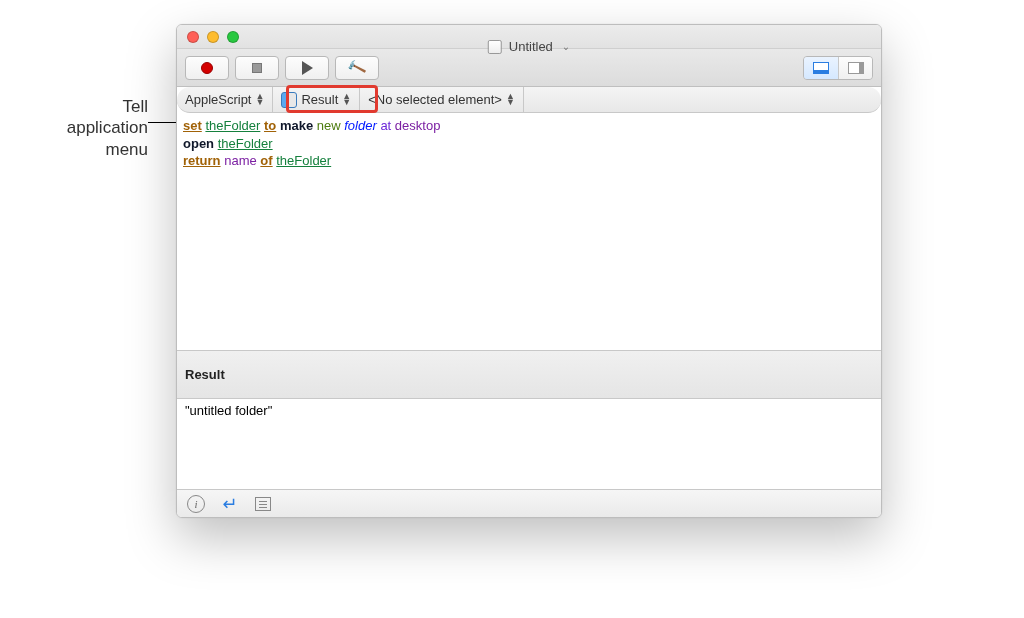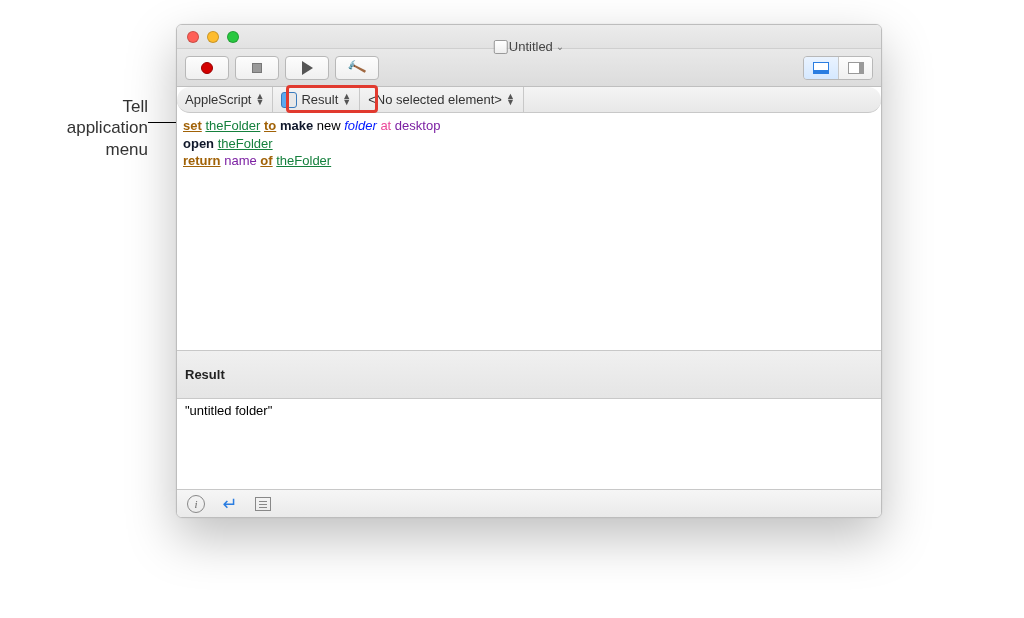--- a/index.html
+++ b/index.html
@@ -63,21 +63,21 @@
   .yellow { background: #febc2e; }
   .green { background: #28c840; }
   .title {
     position: absolute;
     left: 50%;
     transform: translateX(-50%);
     font-size: 13px;
     color: #444;
     display: flex;
     align-items: center;
-    gap: 1px;
+    gap: 7px;
     margin-top: 20px;
   }
   .scpt-icon {
     width: 14px; height: 14px;
     border: 1px solid #999;
     border-radius: 2px;
     background: linear-gradient(#fff,#eee);
     position: relative;
   }
   .title-chev { font-size: 10px; color:#777; margin-left:2px;}
@@ -262,21 +262,21 @@
     </div>
     <div class="nav-seg">
       <span>&lt;No selected element&gt;</span>
       <span class="updown">
           <span>▲</span>
           <span>▼</span>
         </span>
     </div>
   </div>
 
-  <div class="code-area"><span class="kw">set</span> <span class="var">theFolder</span> <span class="kw">to</span> <span class="cmd">make</span> <span style="color:#000000">new</span> <span class="cls">folder</span> <span style="color:#ec4899">at</span> <span class="lit">desktop</span>
+  <div class="code-area"><span class="kw">set</span> <span class="var">theFolder</span> <span class="kw">to</span> <span class="cmd">make</span> <span style="color:#4d7c0f">new</span> <span class="cls">folder</span> <span style="color:#6d28d9">at</span> <span class="lit">desktop</span>
 <span class="cmd">open</span> <span class="var">theFolder</span>
 <span class="kw">return</span> <span class="lit">name</span> <span class="kw">of</span> <span class="var">theFolder</span></div>
 
   <div class="result-hdr">Result</div>
   <div class="result-body">"untitled folder"</div>
 
   <div class="statusbar">
     <div class="sb-btn info">i</div>
     <div class="sb-btn ret">↵</div>
     <div class="sb-btn list"></div>

